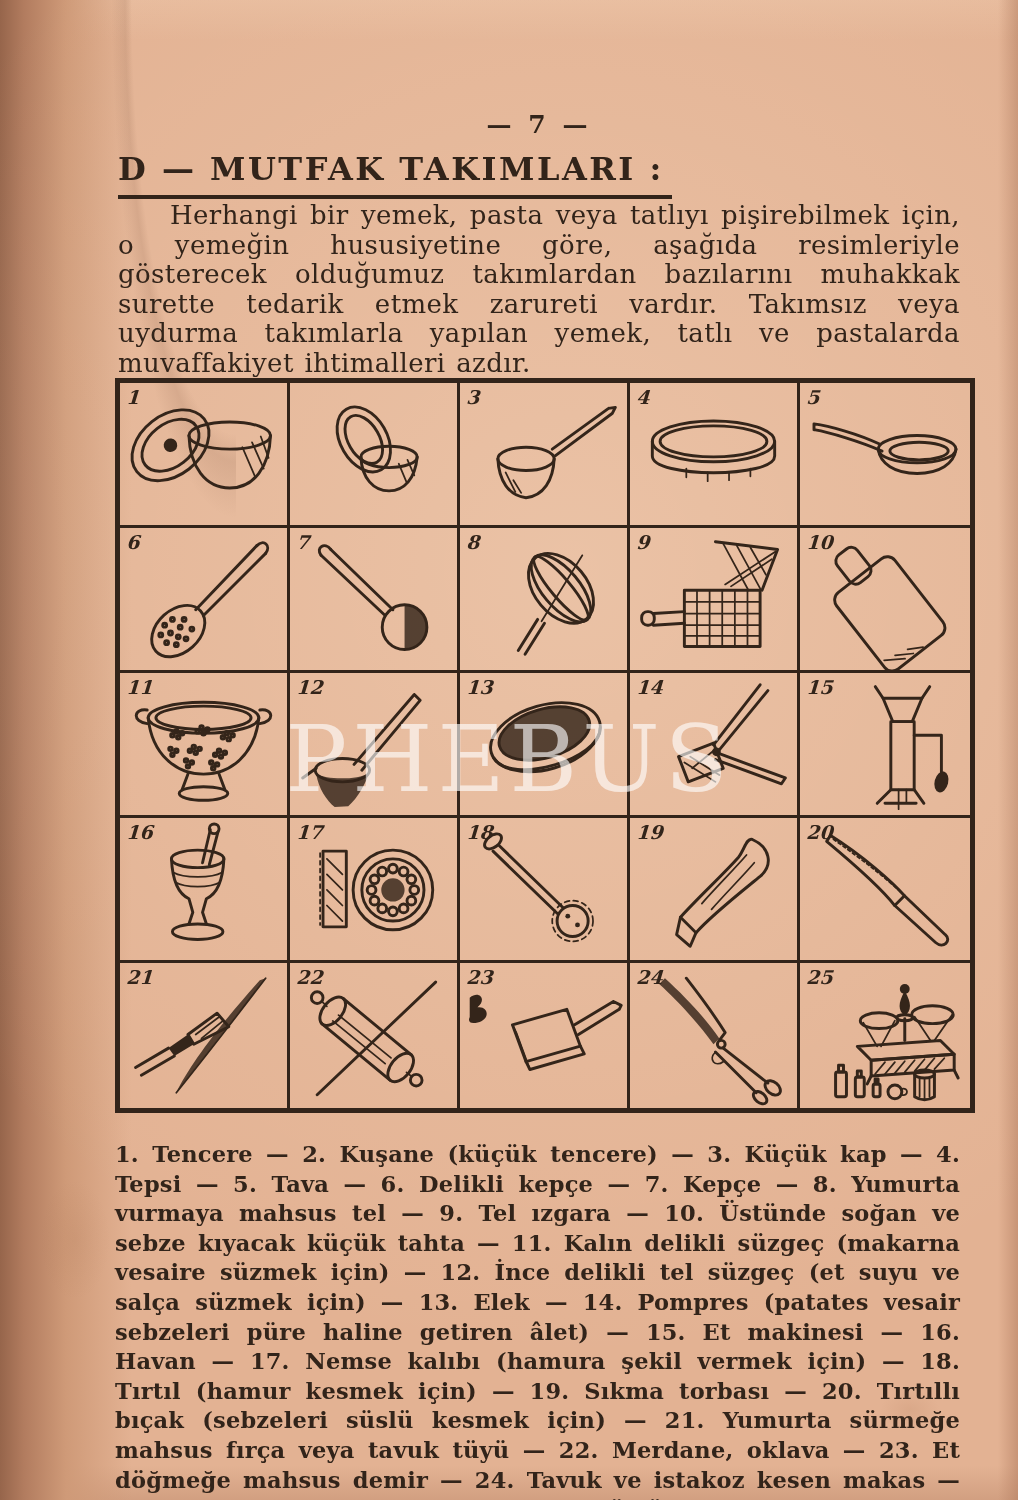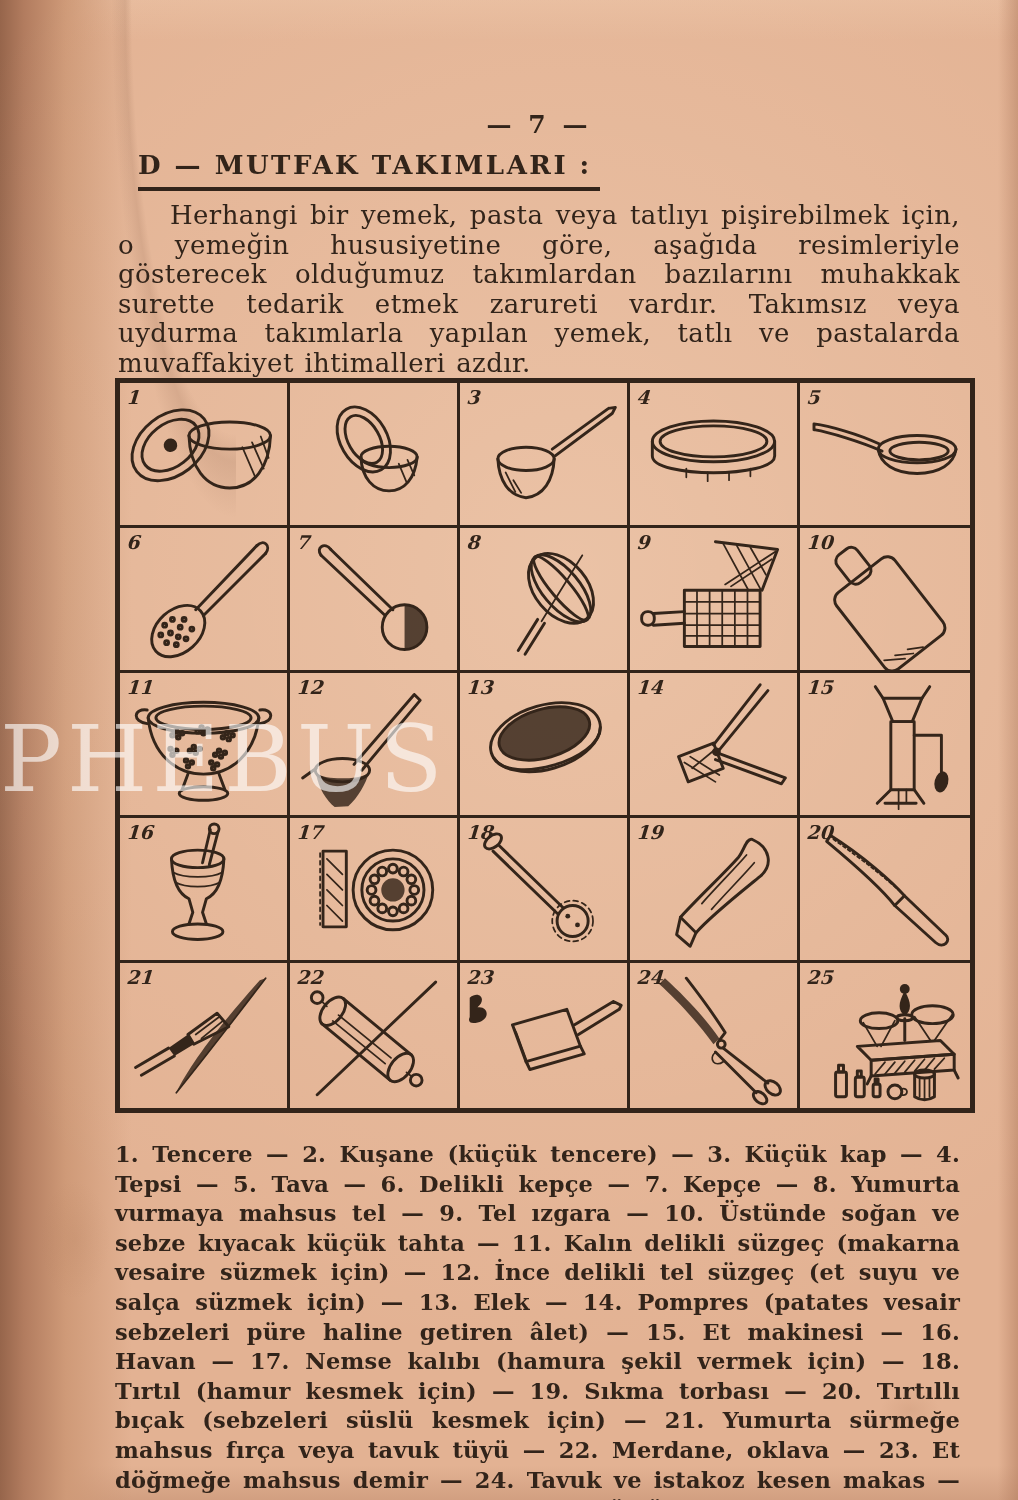--- a/index.html
+++ b/index.html
@@ -11,38 +11,38 @@
       linear-gradient(90deg,#96654b 0px,#b27c5f 24px,#cf9a78 66px,rgba(213,162,128,0) 132px),
       linear-gradient(270deg,rgba(178,124,95,.55) 0px,rgba(178,124,95,0) 20px),
       linear-gradient(0deg,rgba(178,124,95,.35) 0px,rgba(178,124,95,0) 34px),
       linear-gradient(180deg,rgba(236,196,166,.5) 0px,rgba(236,196,166,0) 40px),
       #e3b293;
   }
   .crease{position:absolute;left:96px;top:0;width:140px;height:700px;pointer-events:none;
     background:radial-gradient(120% 100% at 100% 0%, rgba(0,0,0,0) 62%, rgba(120,78,56,.14) 66%, rgba(0,0,0,0) 74%);}
   .pagenum{position:absolute;left:118px;top:110px;width:842px;text-align:center;
     font-size:25px;letter-spacing:4px;font-weight:700;}
-  .heading{position:absolute;left:118px;top:150px;font-size:26px;font-weight:700;
-    letter-spacing:2.5px;border-bottom:4px solid #32241a;padding:0 8px 7px 0;margin-left:20px;}
+  .heading{position:absolute;left:118px;top:150px;font-size:32px;font-weight:700;
+    letter-spacing:2.5px;border-bottom:4px solid #32241a;padding:0 8px 7px 0;}
   .intro{position:absolute;left:118px;top:201px;width:842px;font-size:26px;line-height:29.5px;
     text-align:justify;text-indent:52px;letter-spacing:.4px;word-spacing:2px;}
   .figure{position:absolute;left:115px;top:378px;width:860px;height:735px;
     border:5px solid #32241a;box-sizing:border-box;
     display:grid;grid-template-columns:repeat(5,1fr);grid-template-rows:repeat(5,1fr);}
   .cell{position:relative;border-right:3px solid #32241a;border-bottom:3px solid #32241a;}
   .cell:nth-child(5n){border-right:none;}
   .cell:nth-child(n+21){border-bottom:none;}
   .cell .num{position:absolute;top:3px;left:8px;font-size:19px;font-style:italic;font-weight:700;
     transform:skewX(-6deg);z-index:2;}
   .cell svg{position:absolute;inset:0;width:100%;height:100%;}
   .cell svg *{stroke:#34251a;stroke-width:3;fill:none;stroke-linecap:round;stroke-linejoin:round;}
   .cell svg .f{fill:#34251a;stroke:none;}
   .cell svg .fd{fill:rgba(52,37,26,.82);stroke:none;}
   .cell svg .h{stroke-width:1.8;}
-  .watermark{position:absolute;left:0;top:706px;width:1018px;text-align:left;
+  .watermark{position:absolute;left:0;top:706px;width:1018px;text-align:center;
     font-size:92px;letter-spacing:5px;color:rgba(255,255,255,.62);z-index:5;
     font-family:"DejaVu Serif","Liberation Serif",serif;pointer-events:none;}
   .caption{position:absolute;left:115px;top:1140px;width:845px;font-size:22.5px;line-height:29.6px;
     font-weight:700;text-align:justify;text-align-last:center;letter-spacing:.2px;word-spacing:3px;}
   .stain{position:absolute;border-radius:50%;pointer-events:none;}
 </style>
 </head>
 <body>
 
 <div class="page">

